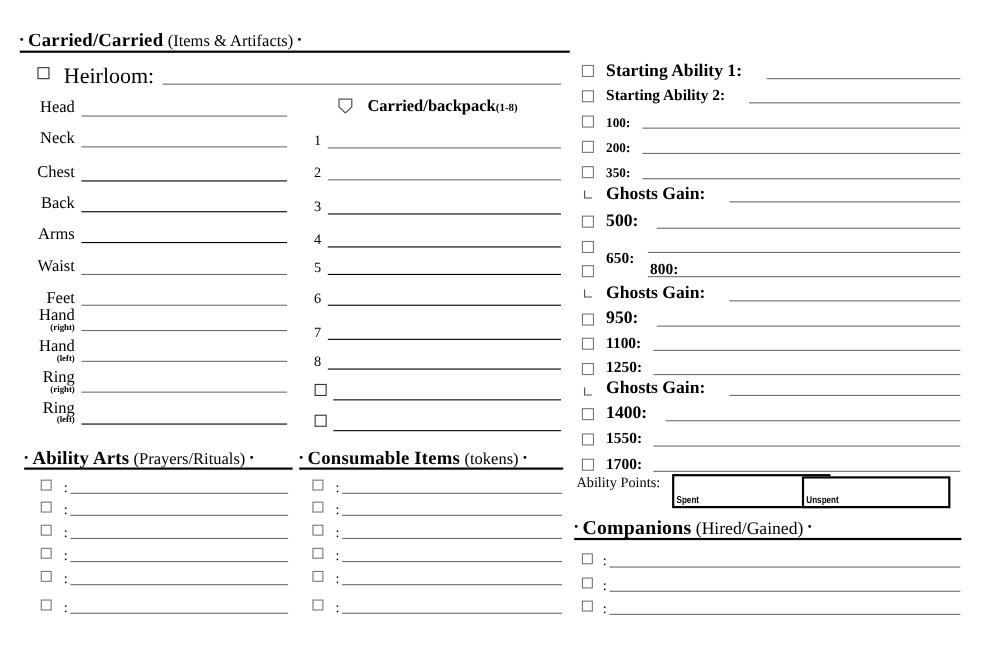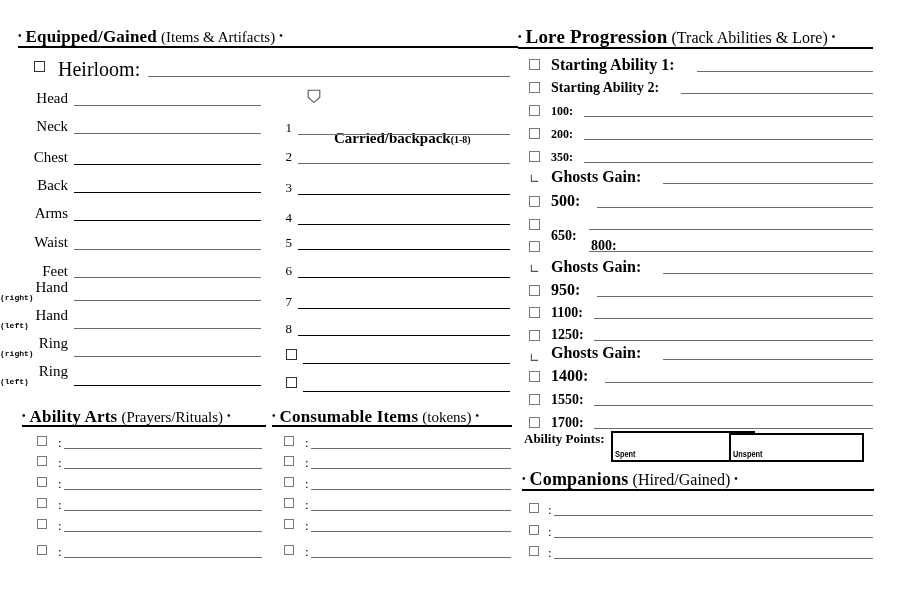--- a/index.html
+++ b/index.html
@@ -44,21 +44,21 @@
     font-size: 15px;
     font-weight: normal;
   }
   .h-dot {
     font-size: 10px;
     vertical-align: 3px;
     font-weight: bold;
   }
 
   
-  .abs { position: absolute; white-space: nowrap; line-height: 1; margin-top: 41px; }
+  .abs { position: absolute; white-space: nowrap; line-height: 1; }
 
   
   .line {
     position: absolute;
     height: 0;
     border-bottom: 1px solid #000;
   }
   .line.thin { border-bottom: 1px solid #6d6d6d; }
 
   
@@ -84,23 +84,23 @@
 
   
   .eq-label {
     position: absolute;
     text-align: right;
     font-size: 15px;
     line-height: 1;
   }
   .eq-sub {
     position: absolute;
-    text-align: left;
+    text-align: right;
     font-size: 8px;
-    font-family: Liberation Mono, monospace;
+    font-family: Liberation Serif, serif;
     font-weight: bold;
     line-height: 1;
   }
 
   
   .bp-num {
     position: absolute;
     font-size: 13px;
     text-align: right;
     line-height: 1;
@@ -154,21 +154,21 @@
   }
 </style>
 </head>
 <body>
 
 <div class="sheet">
 
   <div class="sec-head" style="left:18px; top:28px; width:500px; height:20px;">
     <span class="htext">
       <span class="h-dot">•</span>
-      <span class="h-main">Equipped/Gained</span>
+      <span class="h-main">Carried/Carried</span>
       <span class="h-sub">(Items &amp; Artifacts)</span>
       <span class="h-dot">•</span>
     </span>
     <span class="rule" style="width:500px;"></span>
   </div>
 
   <div class="cbox dark" style="left:34px; top:61px; width:11px; height:11px;"></div>
   <div class="heirloom-text" style="left:58px; top:59px;">Heirloom:</div>
   <div class="line thin" style="left:148px; top:76px; width:362px;"></div>
 
@@ -230,29 +230,20 @@
   <div class="line" style="left:298px; top:277px; width:212px;"></div>
   <div class="bp-num" style="left:270px; top:295px; width:22px;">7</div>
   <div class="line" style="left:298px; top:308px; width:212px;"></div>
   <div class="bp-num" style="left:270px; top:322px; width:22px;">8</div>
   <div class="line" style="left:298px; top:335px; width:212px;"></div>
   <div class="cbox dark" style="left:286px; top:349px; width:11px; height:11px;"></div>
   <div class="line" style="left:303px; top:363px; width:207px;"></div>
   <div class="cbox dark" style="left:286px; top:377px; width:11px; height:11px;"></div>
   <div class="line" style="left:303px; top:391px; width:207px;"></div>
 
-  <div class="sec-head" style="left:518px; top:27px; width:355px; height:22px;">
-    <span class="htext">
-      <span class="h-dot">•</span>
-      <span class="h-main" style="font-size:19px;">Lore Progression</span>
-      <span class="h-sub" style="font-size:16px;">(Track Abilities &amp; Lore)</span>
-      <span class="h-dot">•</span>
-    </span>
-    <span class="rule" style="width:355px;"></span>
-  </div>
 
   <div class="cbox" style="left:529px; top:59px; width:11px; height:11px;"></div>
   <div class="lore-label lore-lg" style="left:551px; top:57px;">Starting Ability 1:</div>
   <div class="line thin" style="left:697px; top:71px; width:176px;"></div>
 
   <div class="cbox" style="left:529px; top:82px; width:11px; height:11px;"></div>
   <div class="lore-label lore-md" style="left:551px; top:81px;">Starting Ability 2:</div>
   <div class="line thin" style="left:681px; top:93px; width:192px;"></div>
 
   <div class="cbox" style="left:529px; top:105px; width:11px; height:11px;"></div>
@@ -308,21 +299,21 @@
   <div class="line thin" style="left:605px; top:382px; width:268px;"></div>
 
   <div class="cbox" style="left:529px; top:394px; width:11px; height:11px;"></div>
   <div class="lore-label lore-md" style="left:551px; top:393px;">1550:</div>
   <div class="line thin" style="left:594px; top:405px; width:279px;"></div>
 
   <div class="cbox" style="left:529px; top:417px; width:11px; height:11px;"></div>
   <div class="lore-label lore-md" style="left:551px; top:416px;">1700:</div>
   <div class="line thin" style="left:594px; top:428px; width:279px;"></div>
 
-  <div class="ap-label" style="left:524px; top:432px;font-weight:bold;">Ability Points:</div>
+  <div class="ap-label" style="left:524px; top:432px;">Ability Points:</div>
   <div class="ap-box" style="left:611px; top:431px; width:144px; height:31px;"></div>
   <div class="ap-box-cap" style="left:615px; top:450px;">Spent</div>
   <div class="ap-box" style="left:729px; top:433px; width:135px; height:29px;"></div>
   <div class="ap-box-cap" style="left:733px; top:450px;">Unspent</div>
 
   <div class="sec-head" style="left:22px; top:408px; width:244px; height:19px;">
     <span class="htext">
       <span class="h-dot">•</span>
       <span class="h-main">Ability Arts</span>
       <span class="h-sub">(Prayers/Rituals)</span>

